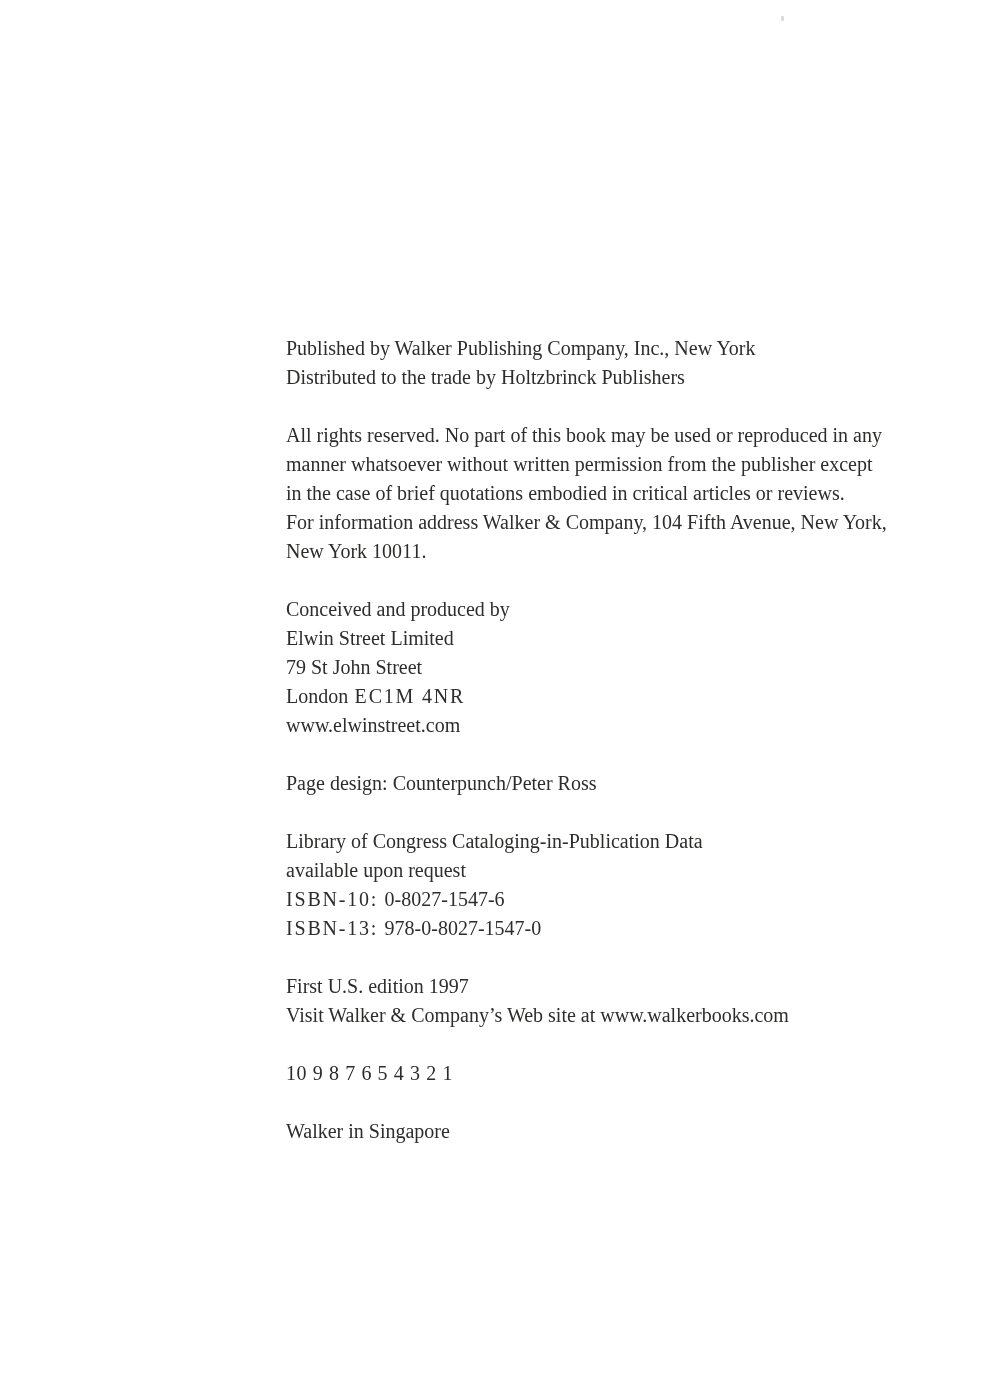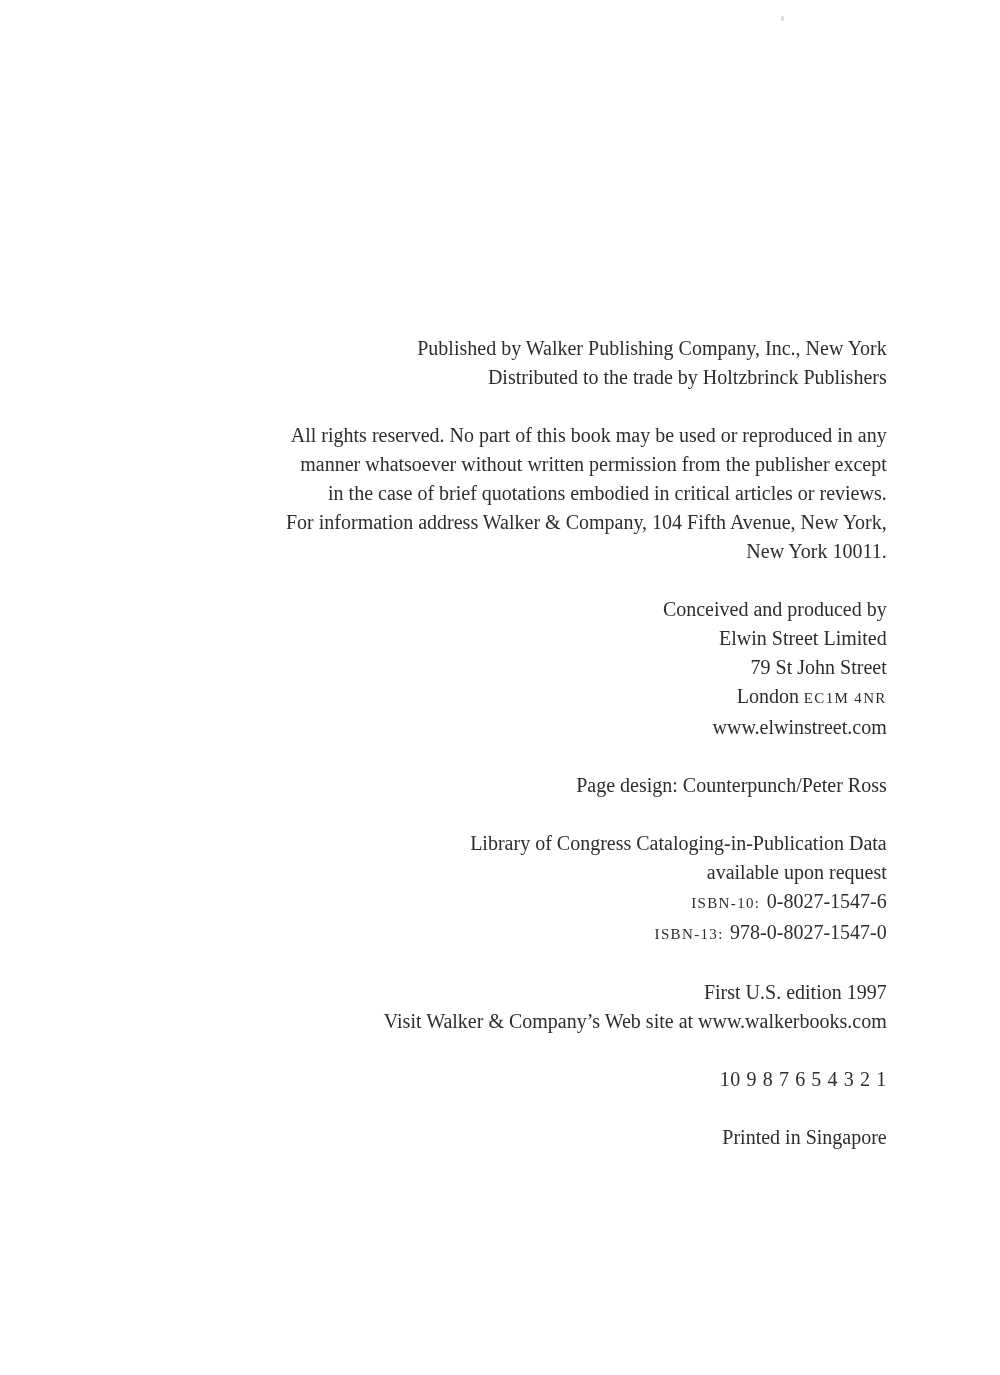--- a/index.html
+++ b/index.html
@@ -10,33 +10,32 @@
     position: relative;
     overflow: hidden;
   }
   .page {
     position: absolute;
     inset: 0;
     font-family: "Liberation Serif", "DejaVu Serif", serif;
     color: #2e2d2b;
     font-size: 20px;
     line-height: 29px;
-    text-align: right;
   }
   .colophon {
     position: absolute;
     left: 286px;
     top: 334px;
   }
   .block { margin: 0 0 29px 0; }
   .block:last-child { margin-bottom: 0; }
   p { margin: 0; white-space: nowrap; }
   
   .sc {
-    font-size: 15px;
+    font-size: 20px;
     letter-spacing: 0.09em;
   }
   .gap-after { margin-left: 0.32em; }
   .printers-key { letter-spacing: 0.03em; }
   
   .speck {
     position: absolute;
     left: 781px;
     top: 16px;
     width: 3px;
@@ -97,17 +96,17 @@
     <div class="block">
       <p>First U.S. edition 1997</p>
       <p>Visit Walker &amp; Company’s Web site at www.walkerbooks.com</p>
     </div>
 
     <div class="block">
       <p class="printers-key">10 9 8 7 6 5 4 3 2 1</p>
     </div>
 
     <div class="block">
-      <p>Printed in Singapore</p>
+      <p>Walker in Singapore</p>
     </div>
 
   </div>
 </div>
 
 </body></html>

